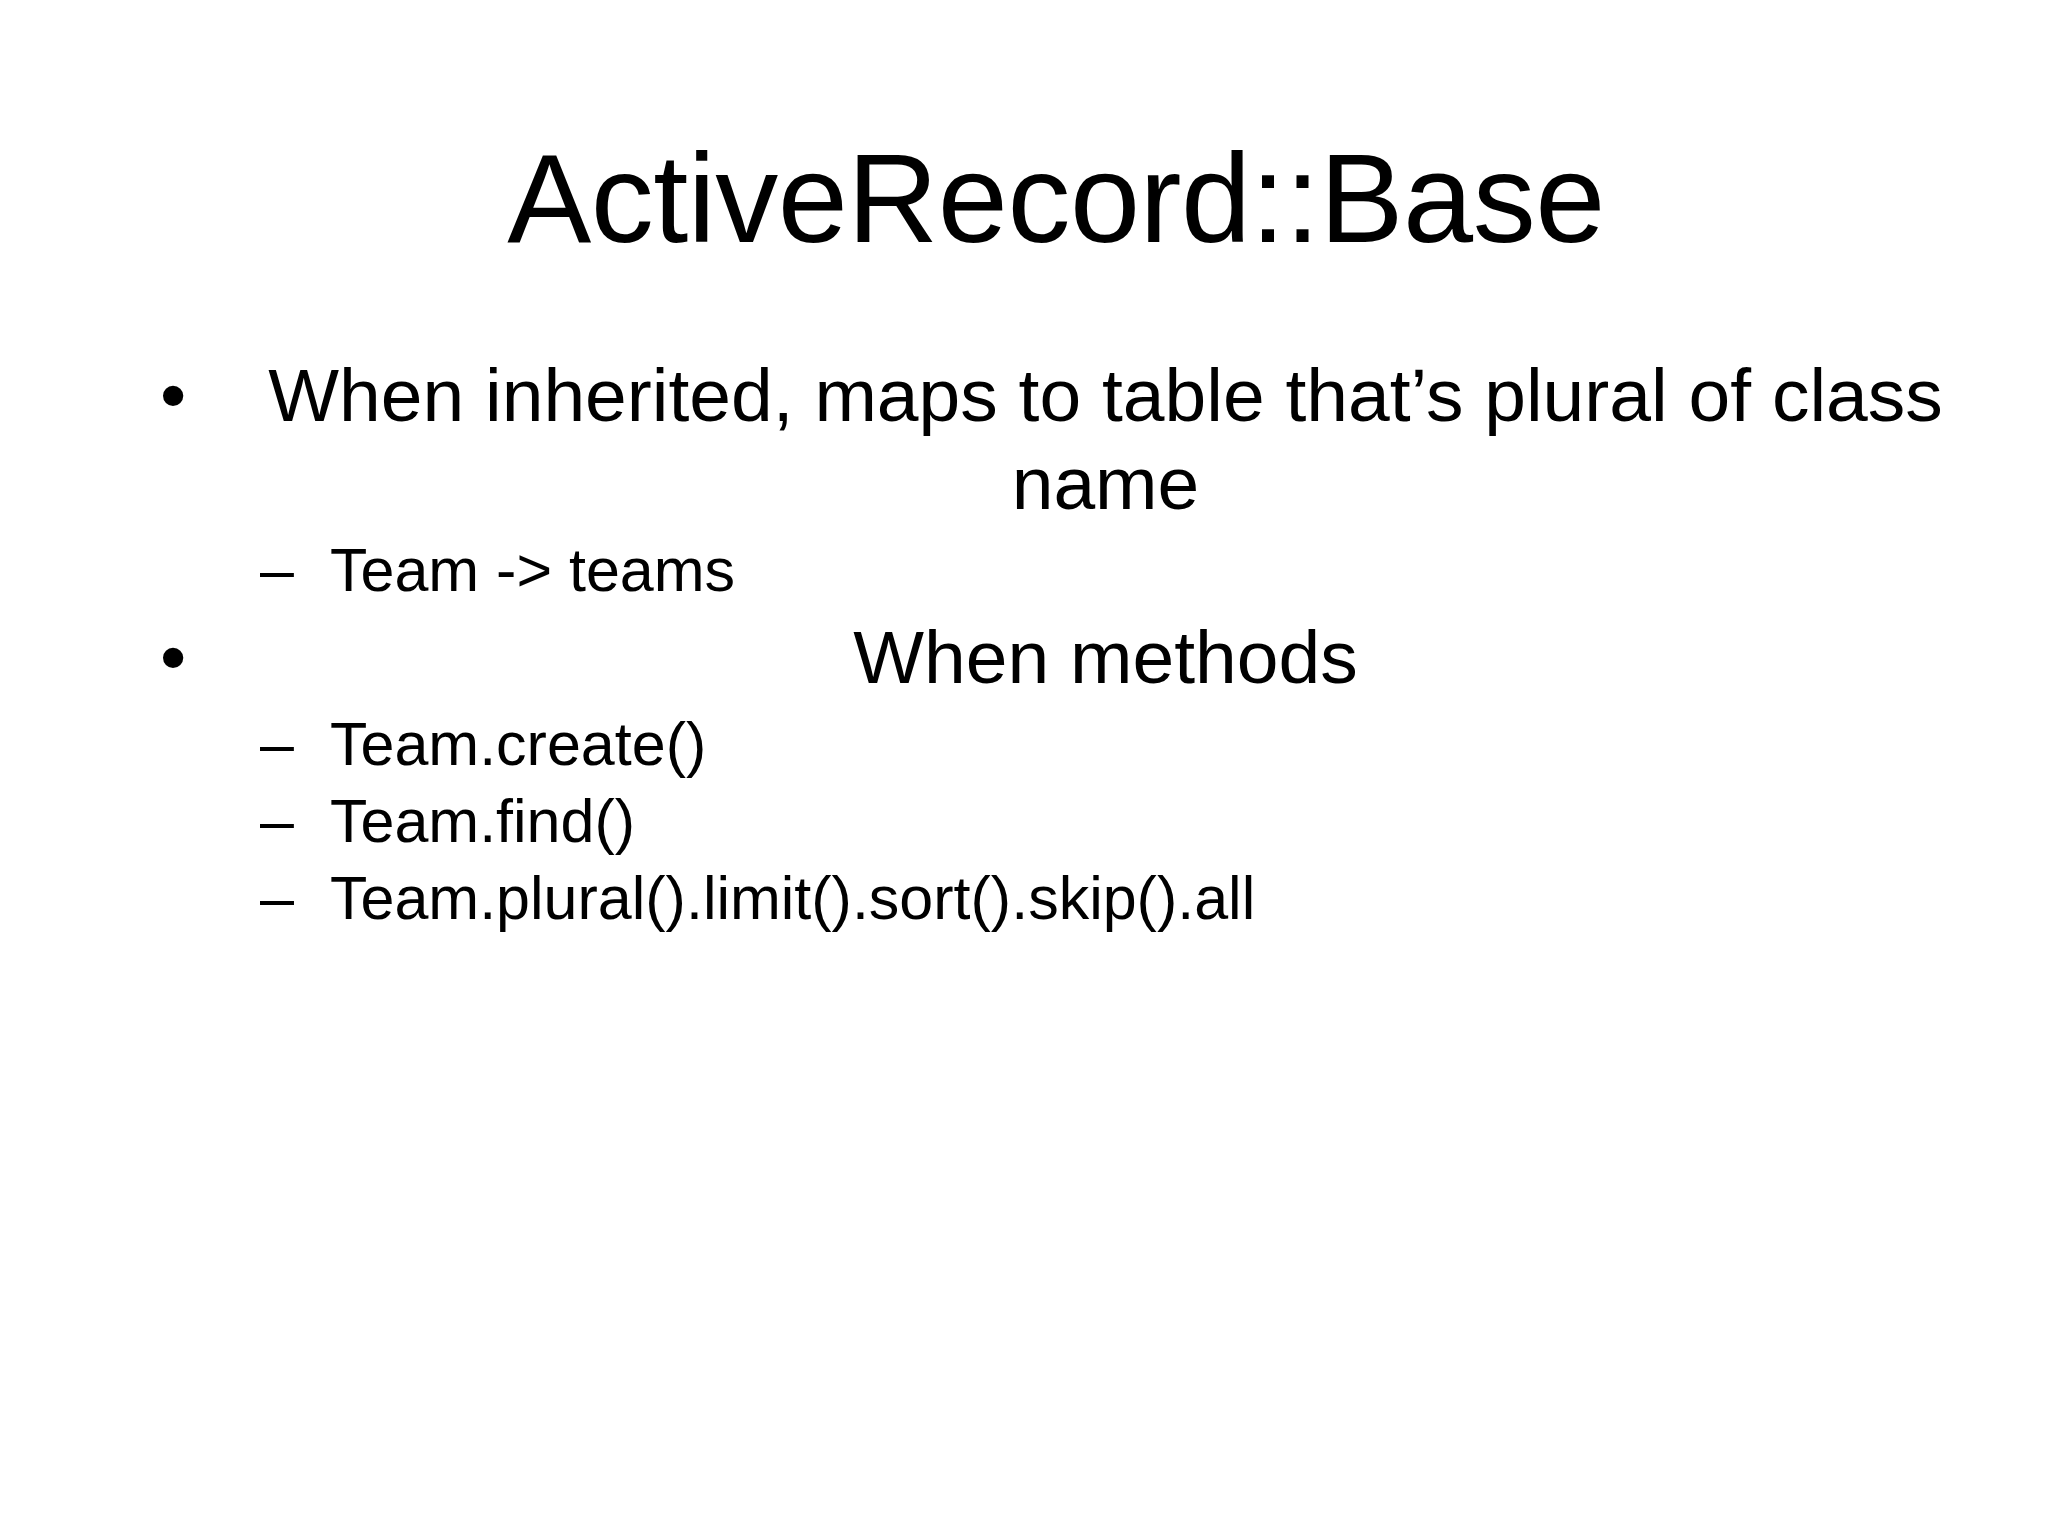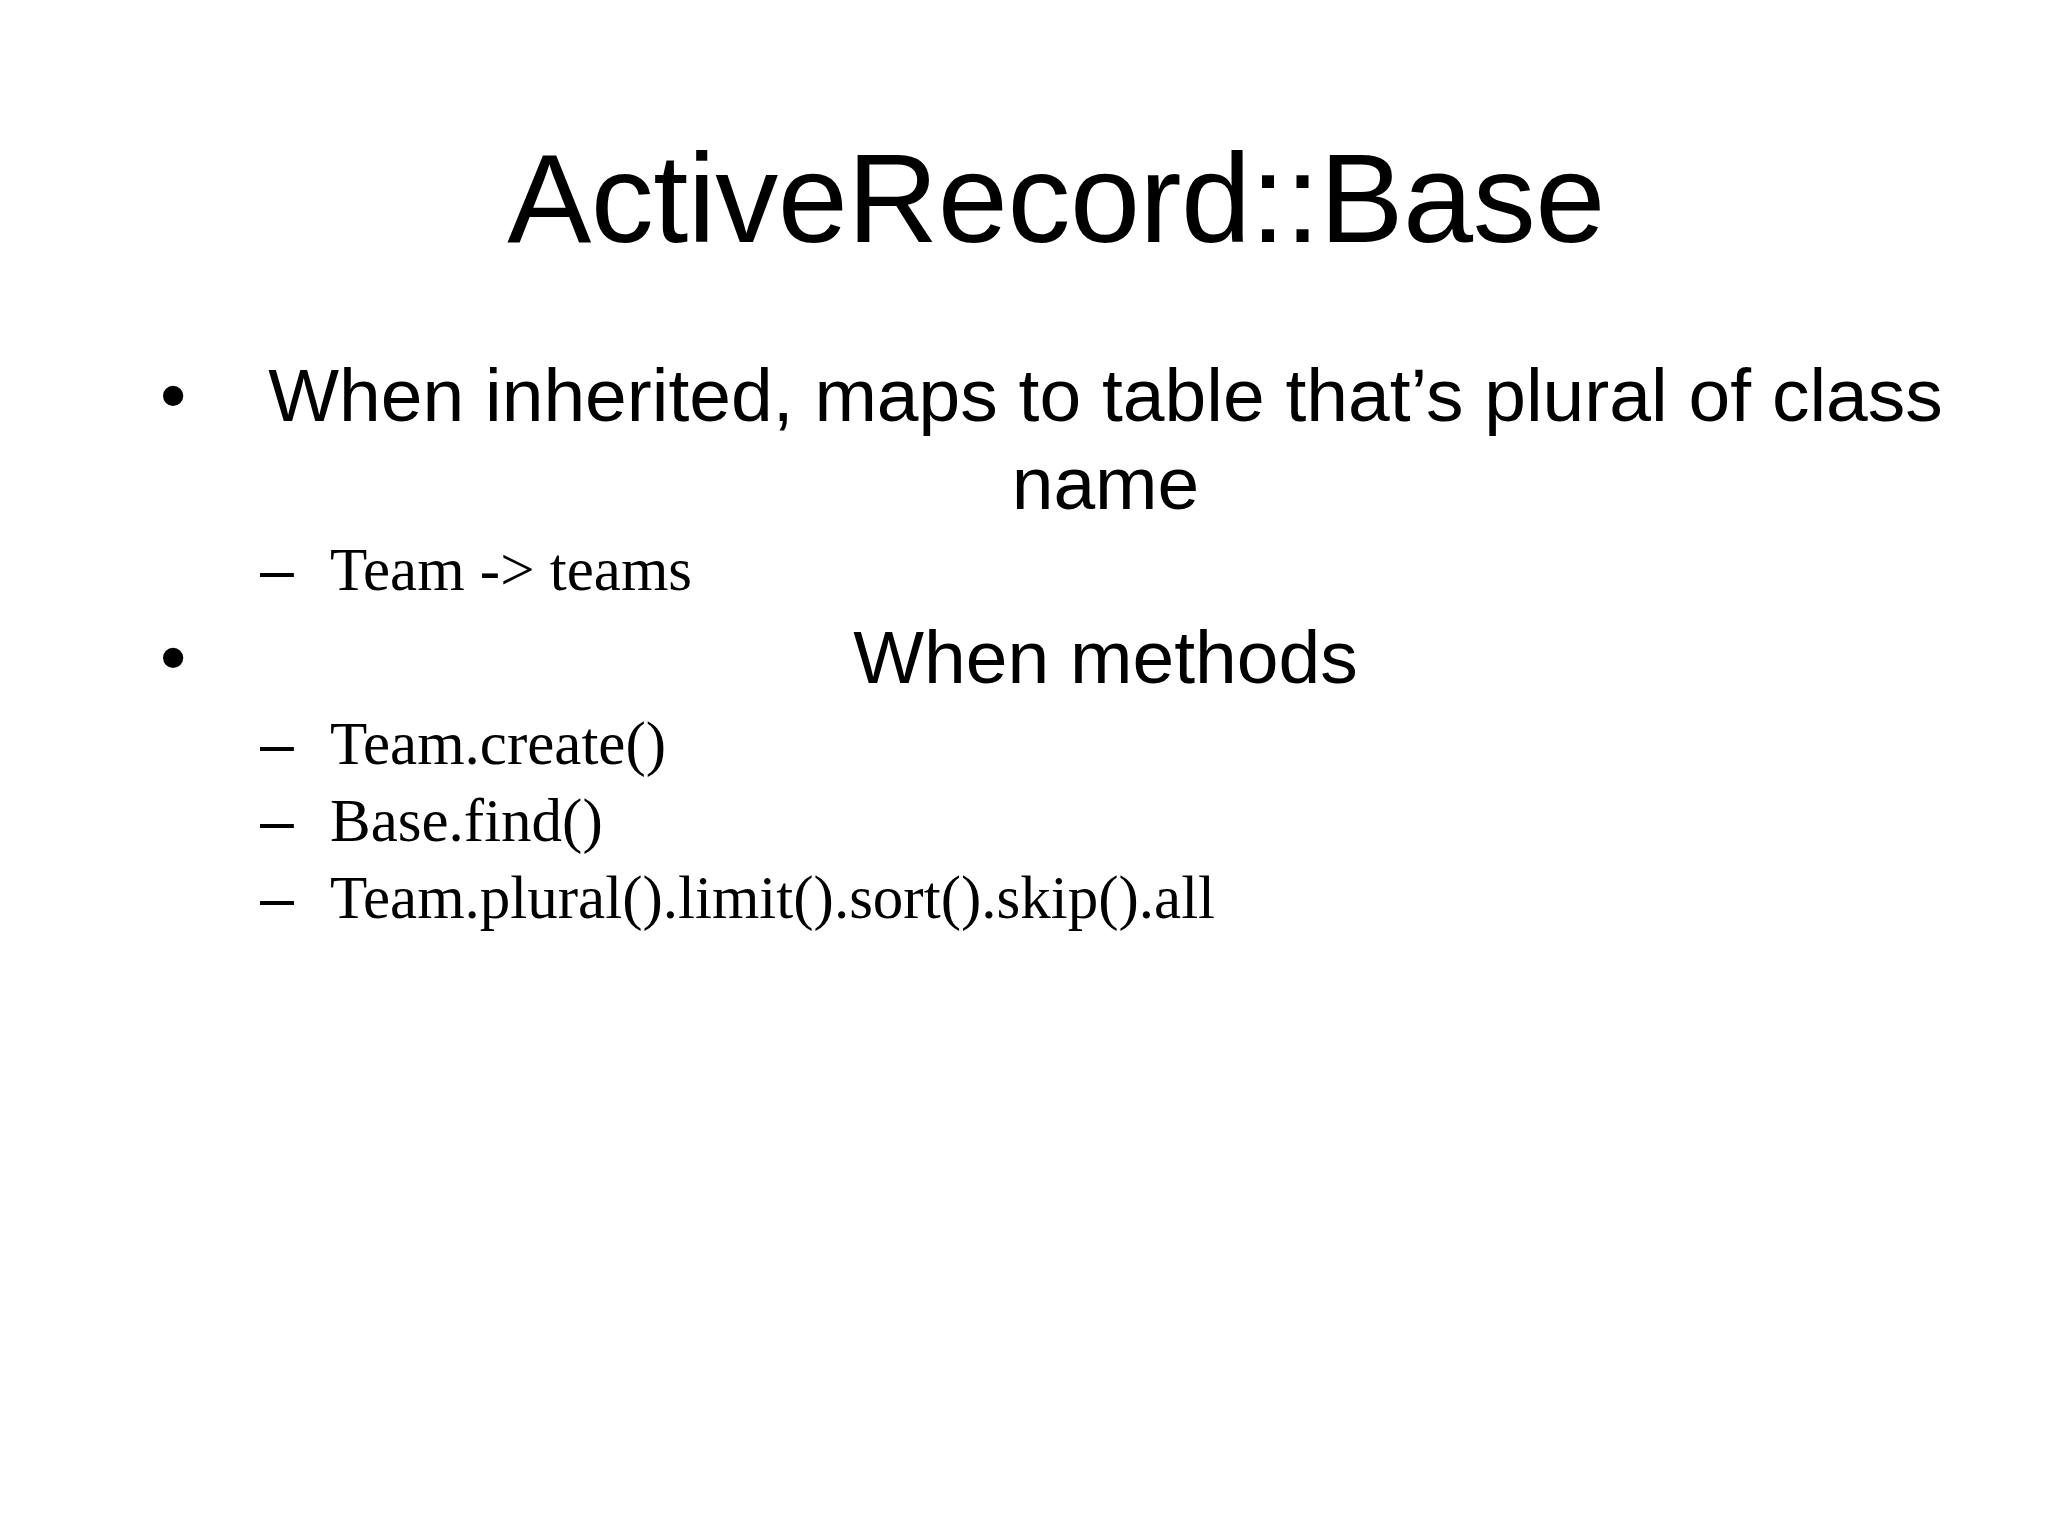--- a/index.html
+++ b/index.html
@@ -95,21 +95,20 @@
     top: 0;
     width: 62px;
     font-size: 61px;
     line-height: 1.26;
     text-align: left;
     color: #000000;
   }
   li.b2 > .txt {
     display: block;
     white-space: nowrap;
-    font-family: Liberation Serif, serif;
   }
 
   
   .grp { margin: 0; }
   ul.lvl2 { margin-top: 4px; }
   ul.lvl2 + .grp { margin-top: 6px; }
 </style>
 </head>
 <body>
 
@@ -139,21 +138,21 @@
         <span class="txt">When methods</span>
       </li>
 
       <ul class="lvl2">
         <li class="b2">
           <span class="marker">–</span>
           <span class="txt">Team.create()</span>
         </li>
         <li class="b2">
           <span class="marker">–</span>
-          <span class="txt">Base.find()</span>
+          <span class="txt">Team.find()</span>
         </li>
         <li class="b2">
           <span class="marker">–</span>
         </li>
         <li class="b2">
           <span class="marker">–</span>
           <span class="txt">Team.plural().limit().sort().skip().all</span>
         </li>
       </ul>
 

